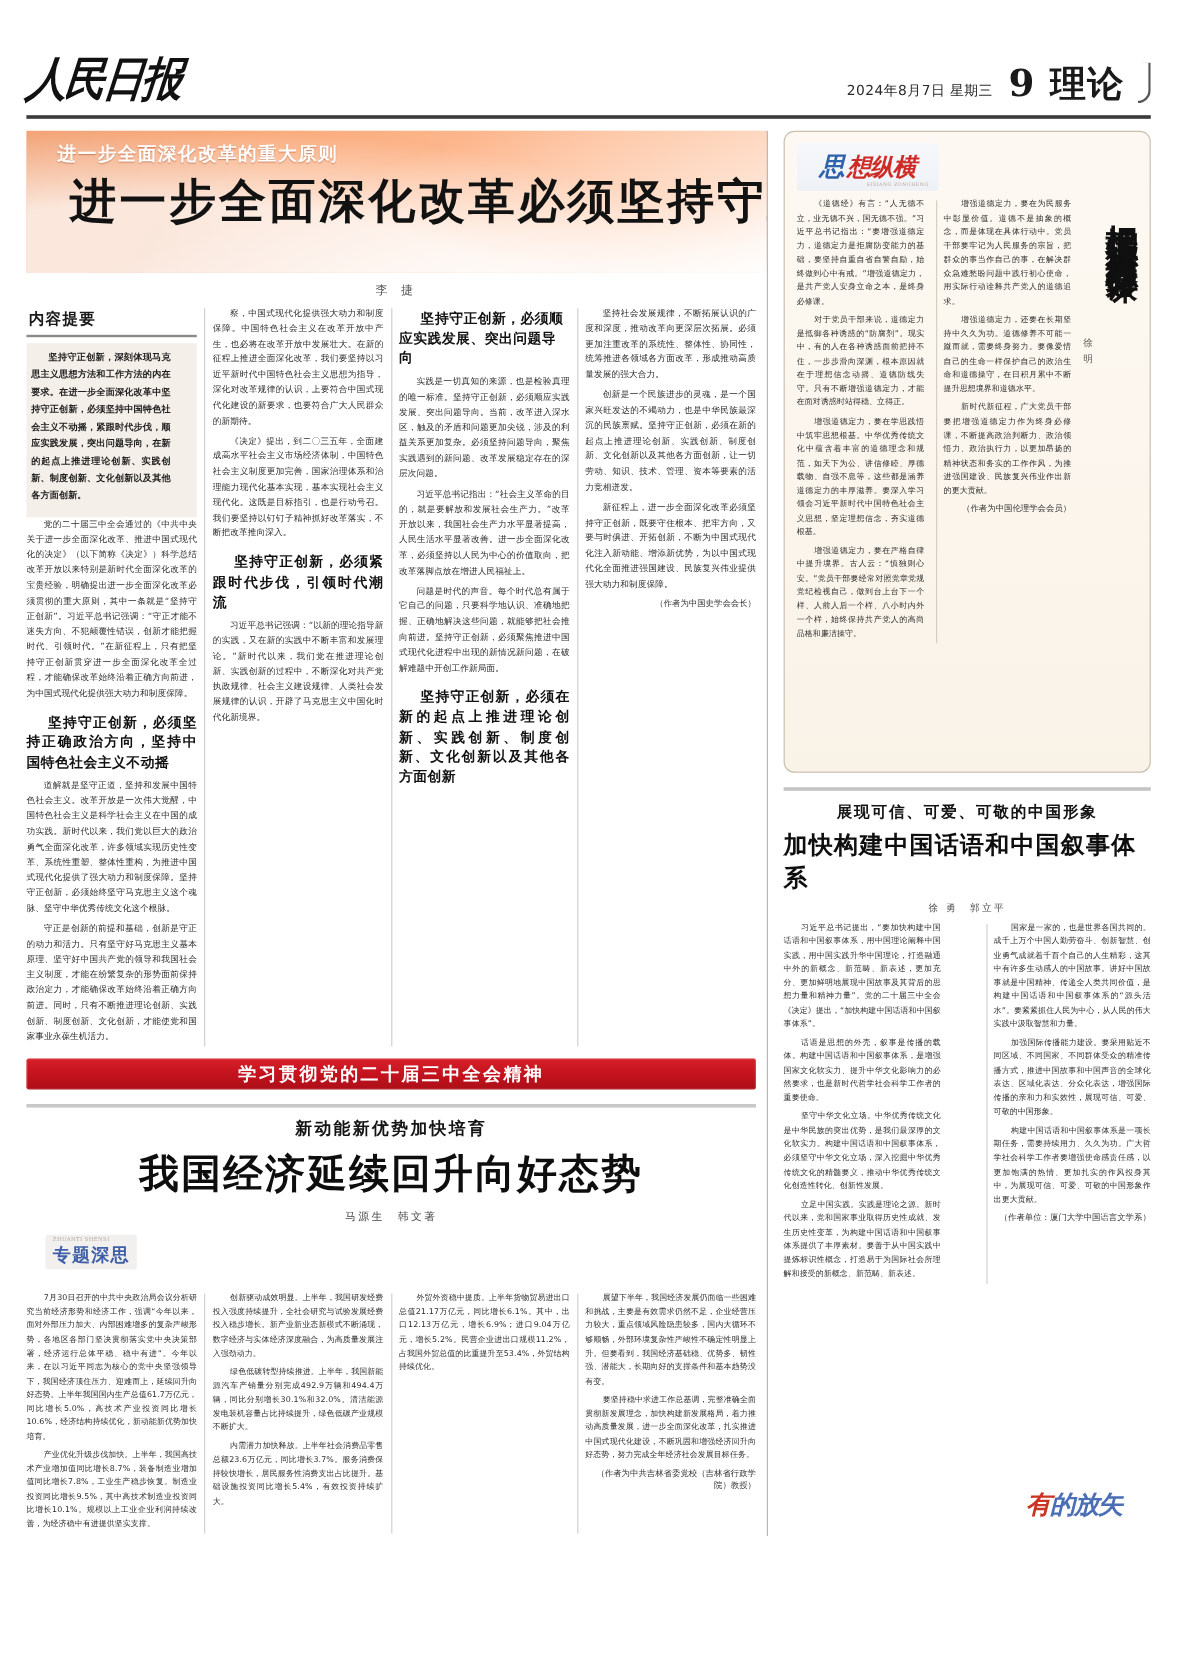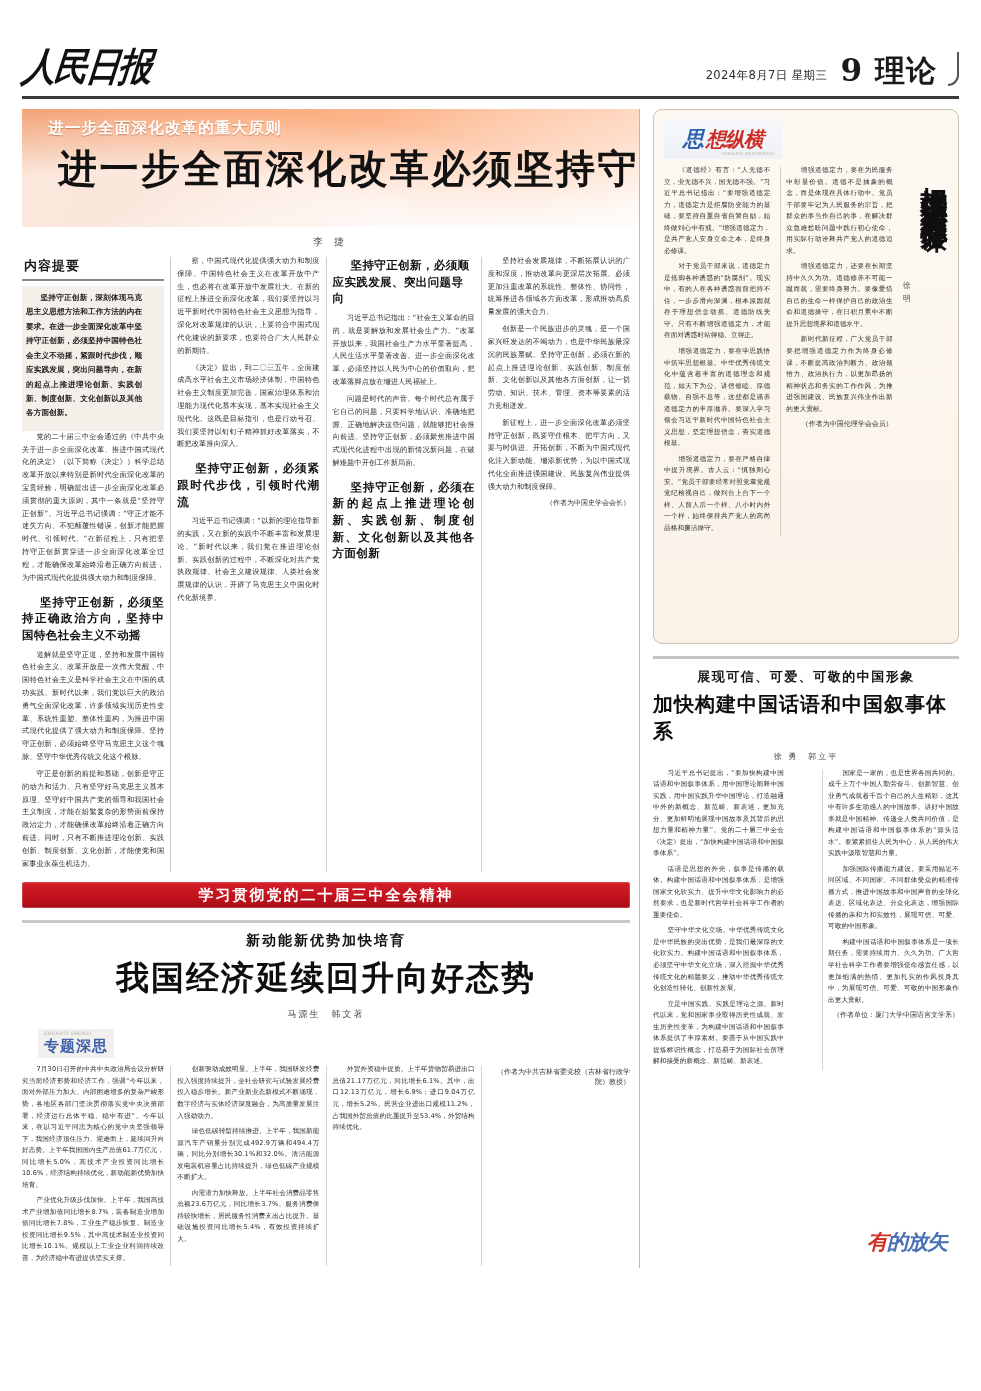--- a/index.html
+++ b/index.html
@@ -145,21 +145,21 @@
   .story2-title { text-align:center; font-family:"DejaVu Serif","Liberation Serif",serif; font-size:33px; font-weight:bold; letter-spacing:2px; color:#0e0e0e; margin-top:6px; }
   .story2-byline { text-align:center; font-size:9px; color:#4a4a4a; letter-spacing:2px; margin-top:7px; }
   .badge-ztss {
     display:inline-block; margin:8px 0 4px 16px; padding:2px 6px;
     background:#f2f0ee; border-radius:2px;
     font-family:"DejaVu Serif","Liberation Serif",serif;
     font-size:15px; font-weight:bold; letter-spacing:1px;
     color:#3f5fa8;
   }
   .badge-ztss .tag { display:block; font-size:4.5px; font-weight:normal; color:#b0a9a2; letter-spacing:.3px; margin-bottom:1px; }
-  .story2-cols { display:grid; grid-template-columns: repeat(4,1fr); column-gap:13px; margin-top:2px; }
+  .story2-cols { display:grid; grid-template-columns: repeat(4,1fr); column-gap:13px; margin-top:14px; }
   .story2-cols .col { position:relative; }
   .story2-cols .col + .col:before { content:""; position:absolute; left:-7px; top:2px; bottom:2px; width:1px; background:#d2d2d2; }
 
   
   .right { padding-left: 14px; }
   .panel {
     border:1.5px solid #cbbfae; border-radius:9px;
     background: linear-gradient(180deg,#fdf9f2 0%, #fbf5ec 60%, #f9f2e7 100%);
     padding: 9px 10px 8px 10px;
     position:relative;
@@ -199,21 +199,21 @@
   .right-sep { height:2.5px; background:#c4c4c4; margin:12px 0 9px 0; }
 
   .story3-kicker { text-align:center; font-family:"DejaVu Serif","Liberation Serif",serif; font-size:13px; font-weight:bold; letter-spacing:1.5px; color:#151515; }
   .story3-title { text-align:left; font-family:"DejaVu Serif","Liberation Serif",serif; font-size:20px; font-weight:bold; letter-spacing:1px; color:#0e0e0e; margin-top:5px; }
   .story3-byline { text-align:center; font-size:8px; color:#4a4a4a; letter-spacing:2px; margin-top:6px; }
   .story3-cols { display:grid; grid-template-columns:1fr 1fr; column-gap:12px; margin-top:6px;gap:44px; }
   .story3-cols .col { position:relative; }
   .story3-cols .col + .col:before { content:""; position:absolute; left:-6px; top:2px; bottom:2px; width:1px; background:#d2d2d2; }
 
   .ydfs-logo {
-    position:absolute; right:12px; bottom:12px;
+    position:absolute; right:24px; bottom:12px;
     font-family:"DejaVu Serif","Liberation Serif",serif;
     font-size:21px; font-weight:bold; font-style:italic;
     letter-spacing:-1px;
   }
   .ydfs-logo .r { color:#cc3322; }
   .ydfs-logo .b { color:#4a6fb5; }
 
   .right-wrap { position:relative; }
 </style>
 </head>
@@ -265,20 +265,21 @@
             <p>察，中国式现代化提供强大动力和制度保障。中国特色社会主义在改革开放中产生，也必将在改革开放中发展壮大。在新的征程上推进全面深化改革，我们要坚持以习近平新时代中国特色社会主义思想为指导，深化对改革规律的认识，上要符合中国式现代化建设的新要求，也要符合广大人民群众的新期待。</p>
             <p>《决定》提出，到二〇三五年，全面建成高水平社会主义市场经济体制，中国特色社会主义制度更加完善，国家治理体系和治理能力现代化基本实现，基本实现社会主义现代化。这既是目标指引，也是行动号召。我们要坚持以钉钉子精神抓好改革落实，不断把改革推向深入。</p>
             <div class="sub-h">坚持守正创新，必须紧跟时代步伐，引领时代潮流</div>
             <p>习近平总书记强调：“以新的理论指导新的实践，又在新的实践中不断丰富和发展理论。”新时代以来，我们党在推进理论创新、实践创新的过程中，不断深化对共产党执政规律、社会主义建设规律、人类社会发展规律的认识，开辟了马克思主义中国化时代化新境界。</p>
           </div>
         </div>
 
         <div class="col">
           <div class="sub-h" style="margin-top:2px">坚持守正创新，必须顺应实践发展、突出问题导向</div>
           <div class="body">
+            <p>实践是一切真知的来源，也是检验真理的唯一标准。坚持守正创新，必须顺应实践发展、突出问题导向。当前，改革进入深水区，触及的矛盾和问题更加尖锐，涉及的利益关系更加复杂。必须坚持问题导向，聚焦实践遇到的新问题、改革发展稳定存在的深层次问题。</p>
             <p>习近平总书记指出：“社会主义革命的目的，就是要解放和发展社会生产力。”改革开放以来，我国社会生产力水平显著提高，人民生活水平显著改善。进一步全面深化改革，必须坚持以人民为中心的价值取向，把改革落脚点放在增进人民福祉上。</p>
             <p>问题是时代的声音。每个时代总有属于它自己的问题，只要科学地认识、准确地把握、正确地解决这些问题，就能够把社会推向前进。坚持守正创新，必须聚焦推进中国式现代化进程中出现的新情况新问题，在破解难题中开创工作新局面。</p>
             <div class="sub-h">坚持守正创新，必须在新的起点上推进理论创新、实践创新、制度创新、文化创新以及其他各方面创新</div>
           </div>
         </div>
 
         <div class="col">
           <div class="body">
             <p>坚持社会发展规律，不断拓展认识的广度和深度，推动改革向更深层次拓展。必须更加注重改革的系统性、整体性、协同性，统筹推进各领域各方面改革，形成推动高质量发展的强大合力。</p>
             <p>创新是一个民族进步的灵魂，是一个国家兴旺发达的不竭动力，也是中华民族最深沉的民族禀赋。坚持守正创新，必须在新的起点上推进理论创新、实践创新、制度创新、文化创新以及其他各方面创新，让一切劳动、知识、技术、管理、资本等要素的活力竞相迸发。</p>
@@ -317,20 +318,24 @@
               <p>绿色低碳转型持续推进。上半年，我国新能源汽车产销量分别完成492.9万辆和494.4万辆，同比分别增长30.1%和32.0%。清洁能源发电装机容量占比持续提升，绿色低碳产业规模不断扩大。</p>
               <p>内需潜力加快释放。上半年社会消费品零售总额23.6万亿元，同比增长3.7%。服务消费保持较快增长，居民服务性消费支出占比提升。基础设施投资同比增长5.4%，有效投资持续扩大。</p>
             </div>
           </div>
           <div class="col">
             <div class="body tiny">
               <p>外贸外资稳中提质。上半年货物贸易进出口总值21.17万亿元，同比增长6.1%。其中，出口12.13万亿元，增长6.9%；进口9.04万亿元，增长5.2%。民营企业进出口规模11.2%，占我国外贸总值的比重提升至53.4%，外贸结构持续优化。</p>
             </div>
           </div>
           <div class="col">
+            <div class="body tiny">
+              <p>展望下半年，我国经济发展仍面临一些困难和挑战，主要是有效需求仍然不足，企业经营压力较大，重点领域风险隐患较多，国内大循环不够顺畅，外部环境复杂性严峻性不确定性明显上升。但要看到，我国经济基础稳、优势多、韧性强、潜能大，长期向好的支撑条件和基本趋势没有变。</p>
+              <p>要坚持稳中求进工作总基调，完整准确全面贯彻新发展理念，加快构建新发展格局，着力推动高质量发展，进一步全面深化改革，扎实推进中国式现代化建设，不断巩固和增强经济回升向好态势，努力完成全年经济社会发展目标任务。</p>
+            </div>
             <div class="src-note">（作者为中共吉林省委党校（吉林省行政学院）教授）</div>
           </div>
         </div>
       </div>
     </div>
 
     <div class="right right-wrap">
       <div class="vrule" style="left:0;"></div>
 
       <div class="panel">

